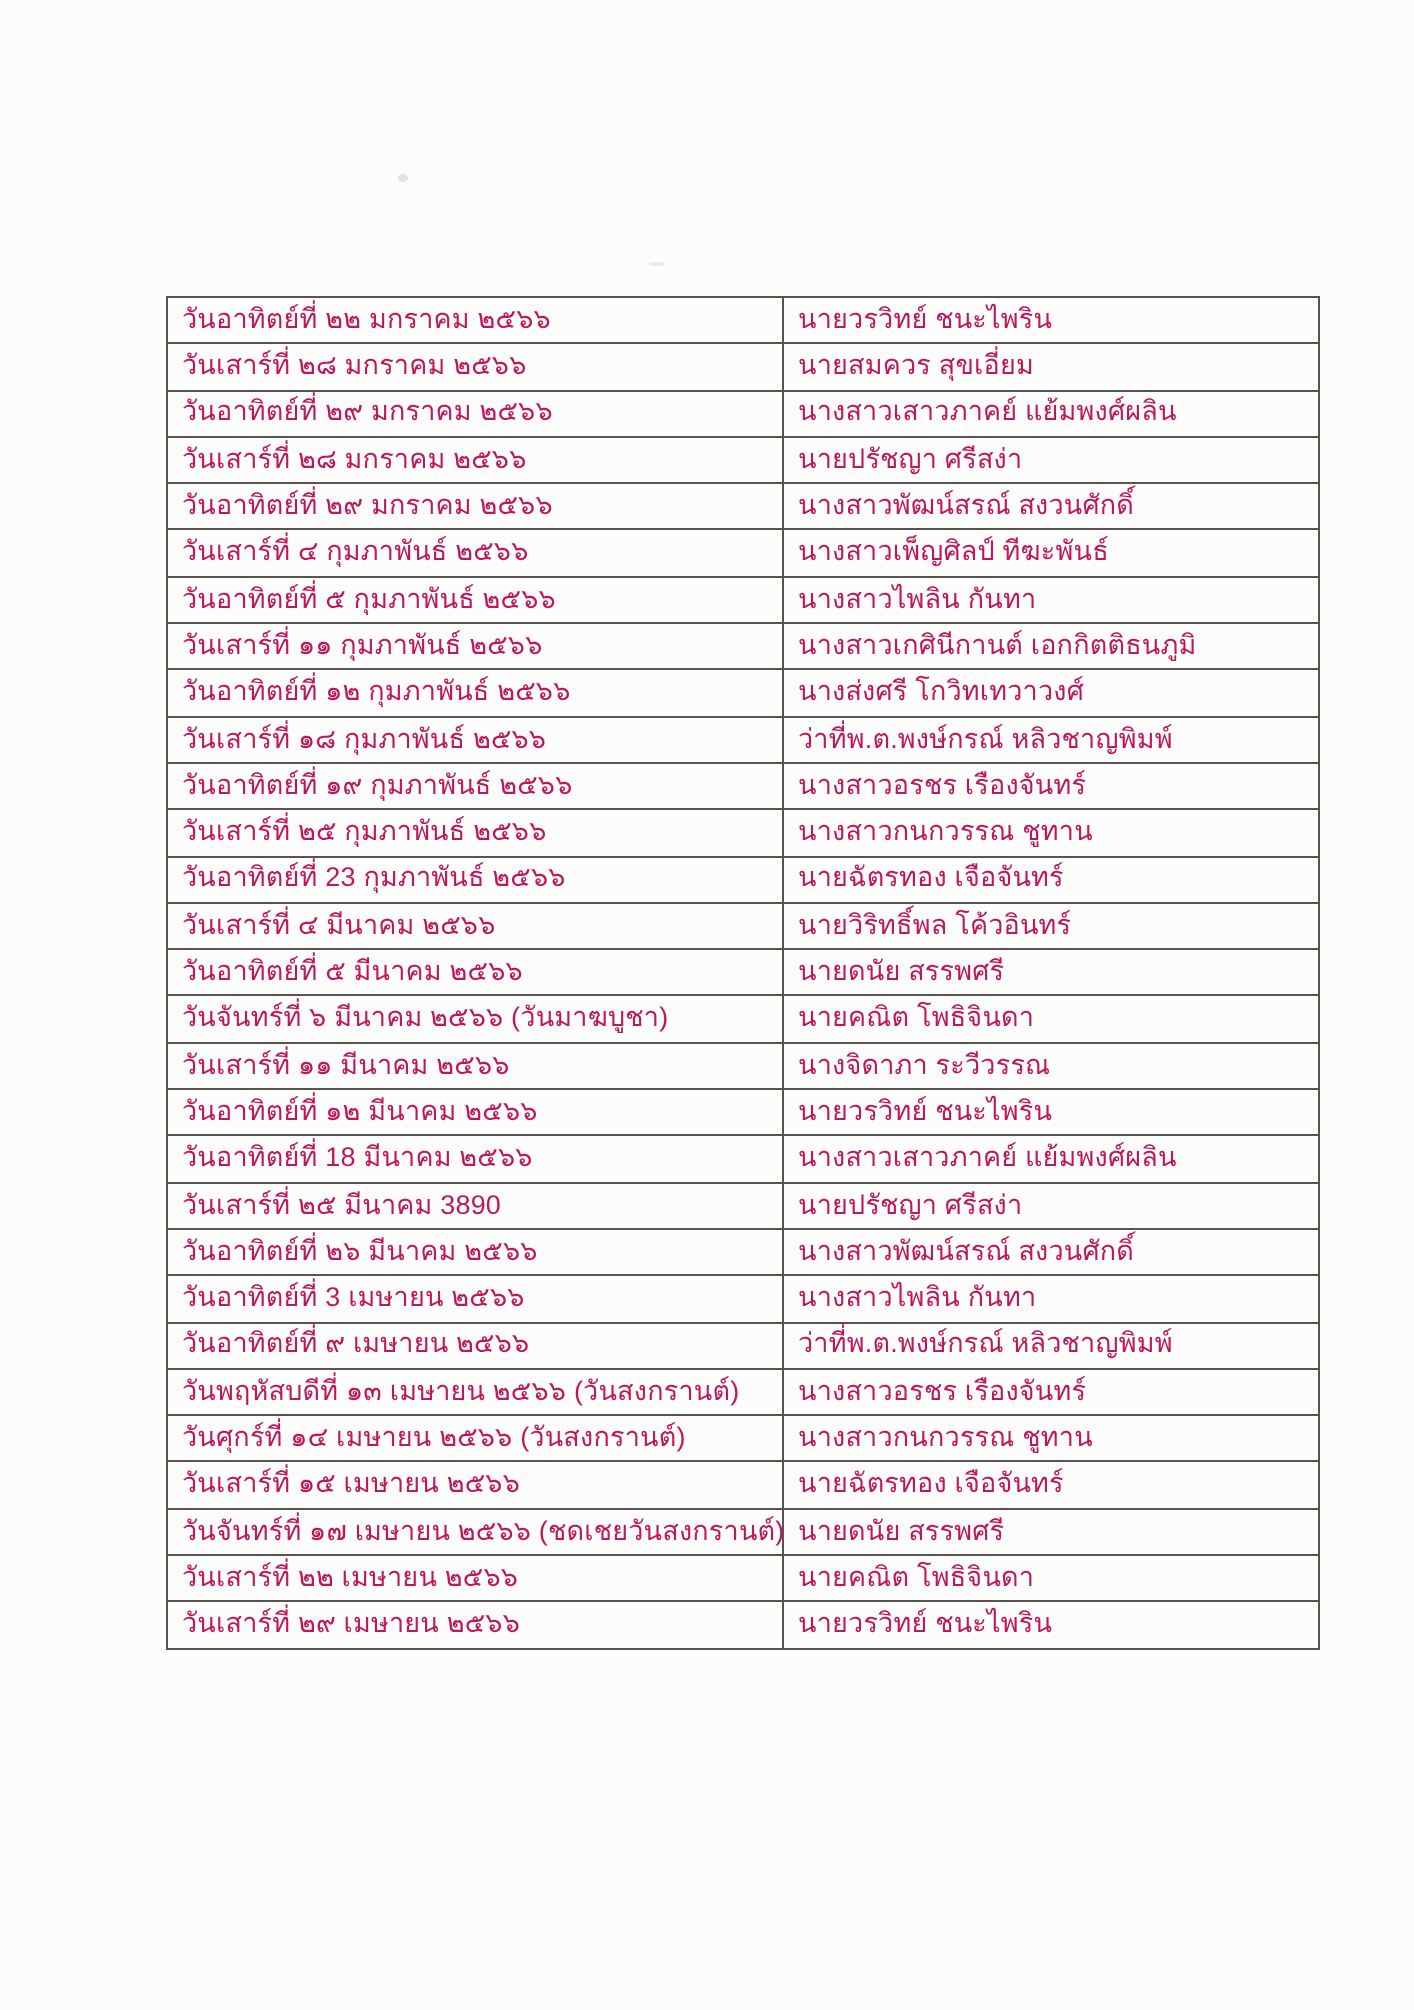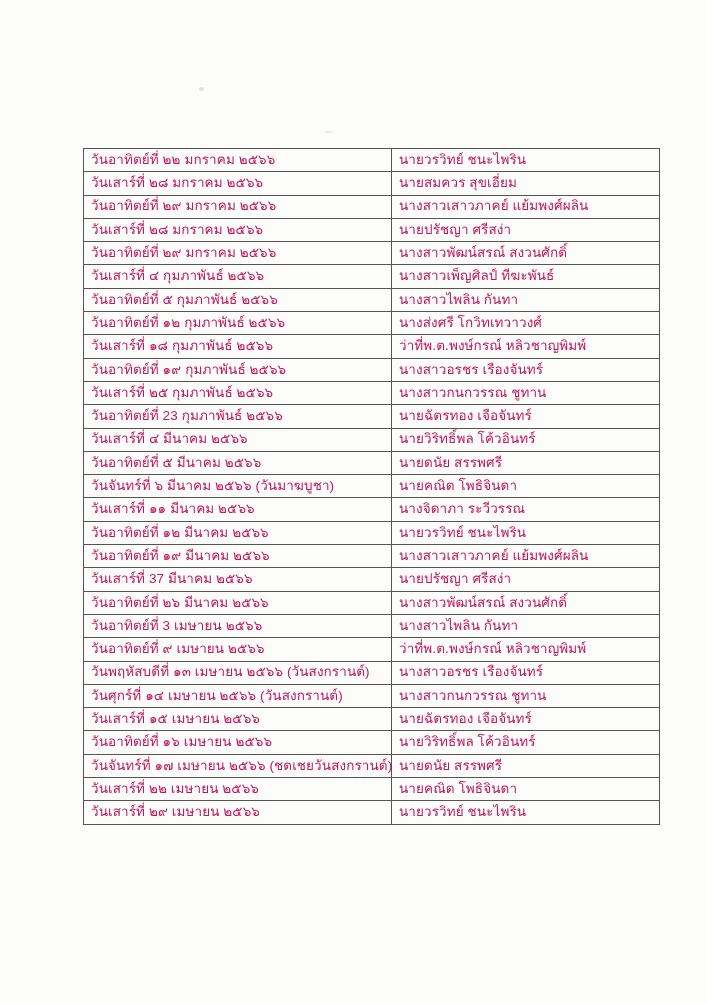--- a/index.html
+++ b/index.html
@@ -81,20 +81,24 @@
   </tr>
         <tr>
     <td class="c-date">วันเสาร์ที่ ๔ กุมภาพันธ์ ๒๕๖๖</td>
     <td class="c-name">นางสาวเพ็ญศิลป์  ทีฆะพันธ์</td>
   </tr>
         <tr>
     <td class="c-date">วันอาทิตย์ที่ ๕ กุมภาพันธ์ ๒๕๖๖</td>
     <td class="c-name">นางสาวไพลิน  กันทา</td>
   </tr>
         <tr>
+    <td class="c-date">วันเสาร์ที่ ๑๑ กุมภาพันธ์ ๒๕๖๖</td>
+    <td class="c-name">นางสาวเกศินีกานต์  เอกกิตติธนภูมิ</td>
+  </tr>
+        <tr>
     <td class="c-date">วันอาทิตย์ที่ ๑๒ กุมภาพันธ์ ๒๕๖๖</td>
     <td class="c-name">นางส่งศรี  โกวิทเทวาวงศ์</td>
   </tr>
         <tr>
     <td class="c-date">วันเสาร์ที่ ๑๘ กุมภาพันธ์ ๒๕๖๖</td>
     <td class="c-name">ว่าที่พ.ต.พงษ์กรณ์  หลิวชาญพิมพ์</td>
   </tr>
         <tr>
     <td class="c-date">วันอาทิตย์ที่ ๑๙ กุมภาพันธ์ ๒๕๖๖</td>
     <td class="c-name">นางสาวอรชร  เรืองจันทร์</td>
@@ -121,25 +125,25 @@
   </tr>
         <tr>
     <td class="c-date">วันเสาร์ที่ ๑๑ มีนาคม ๒๕๖๖</td>
     <td class="c-name">นางจิดาภา  ระวีวรรณ</td>
   </tr>
         <tr>
     <td class="c-date">วันอาทิตย์ที่ ๑๒ มีนาคม ๒๕๖๖</td>
     <td class="c-name">นายวรวิทย์  ชนะไพริน</td>
   </tr>
         <tr>
-    <td class="c-date">วันอาทิตย์ที่ ๑๙ มีนาคม ๒๕๖๖</td>
+    <td class="c-date">วันอาทิตย์ที่ 18 มีนาคม ๒๕๖๖</td>
     <td class="c-name">นางสาวเสาวภาคย์  แย้มพงศ์ผลิน</td>
   </tr>
         <tr>
-    <td class="c-date">วันเสาร์ที่ 37 มีนาคม ๒๕๖๖</td>
+    <td class="c-date">วันเสาร์ที่ ๒๕ มีนาคม 3890</td>
     <td class="c-name">นายปรัชญา  ศรีสง่า</td>
   </tr>
         <tr>
     <td class="c-date">วันอาทิตย์ที่ ๒๖ มีนาคม ๒๕๖๖</td>
     <td class="c-name">นางสาวพัฒน์สรณ์  สงวนศักดิ์</td>
   </tr>
         <tr>
     <td class="c-date">วันอาทิตย์ที่ 3 เมษายน ๒๕๖๖</td>
     <td class="c-name">นางสาวไพลิน  กันทา</td>
   </tr>
@@ -153,24 +157,20 @@
   </tr>
         <tr>
     <td class="c-date">วันศุกร์ที่ ๑๔ เมษายน ๒๕๖๖ (วันสงกรานต์)</td>
     <td class="c-name">นางสาวกนกวรรณ  ชูทาน</td>
   </tr>
         <tr>
     <td class="c-date">วันเสาร์ที่ ๑๕ เมษายน ๒๕๖๖</td>
     <td class="c-name">นายฉัตรทอง เจือจันทร์</td>
   </tr>
         <tr>
-    <td class="c-date">วันอาทิตย์ที่ ๑๖ เมษายน ๒๕๖๖</td>
-    <td class="c-name">นายวิริทธิ์พล  โค้วอินทร์</td>
-  </tr>
-        <tr>
     <td class="c-date">วันจันทร์ที่ ๑๗ เมษายน ๒๕๖๖ (ชดเชยวันสงกรานต์)</td>
     <td class="c-name">นายดนัย  สรรพศรี</td>
   </tr>
         <tr>
     <td class="c-date">วันเสาร์ที่ ๒๒ เมษายน ๒๕๖๖</td>
     <td class="c-name">นายคณิต โพธิจินดา</td>
   </tr>
         <tr>
     <td class="c-date">วันเสาร์ที่ ๒๙ เมษายน ๒๕๖๖</td>
     <td class="c-name">นายวรวิทย์  ชนะไพริน</td>

